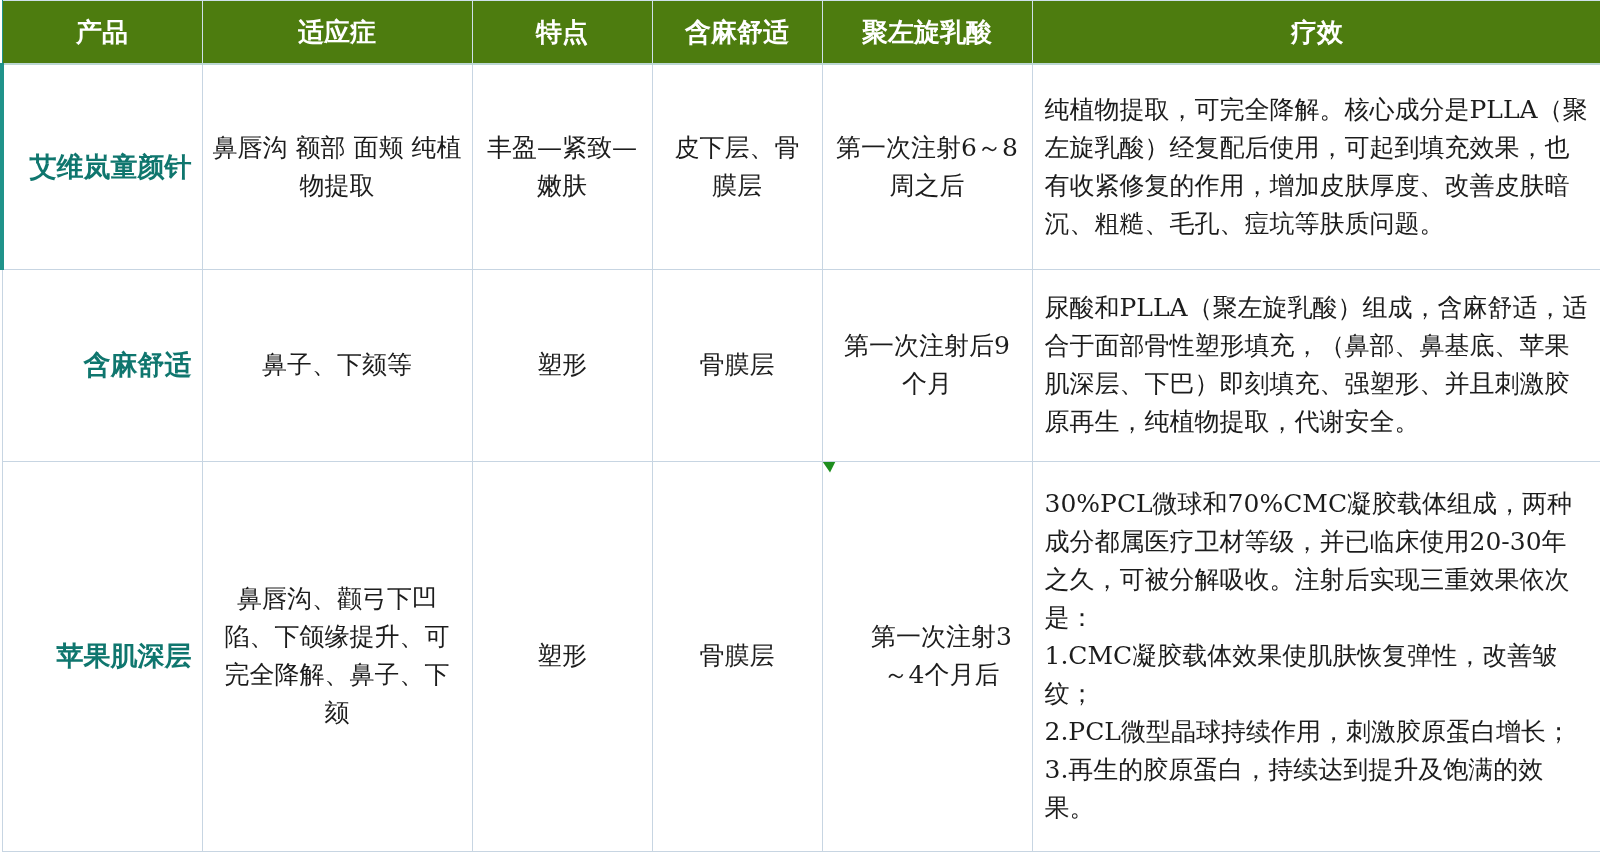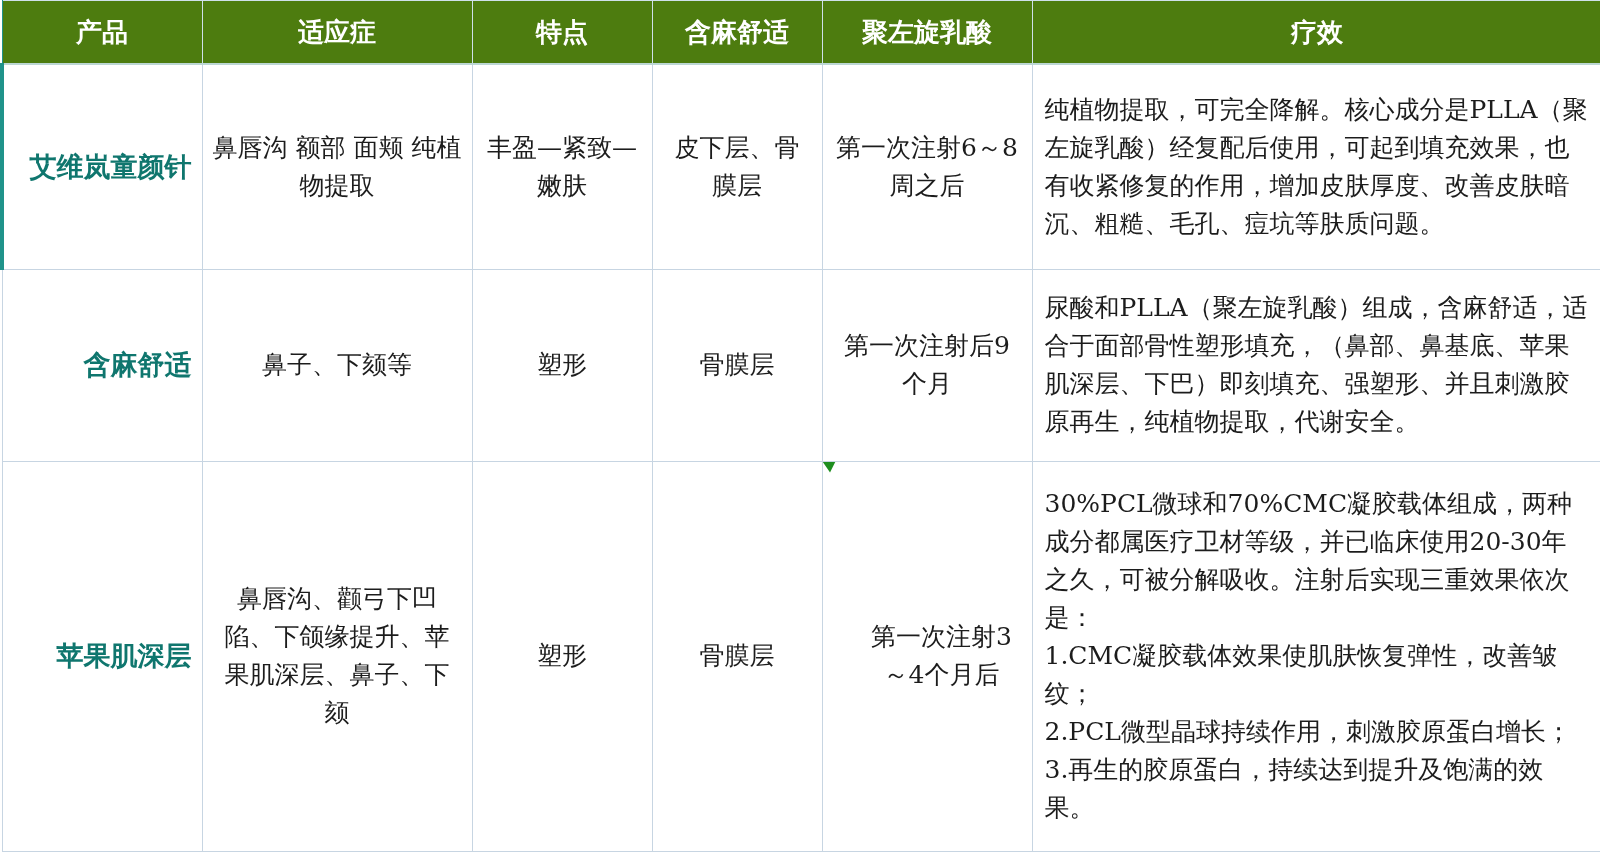--- a/index.html
+++ b/index.html
@@ -116,21 +116,21 @@
     <tr class="r2">
       <td class="product">含麻舒适</td>
       <td>鼻子、下颏等</td>
       <td>塑形</td>
       <td>骨膜层</td>
       <td>第一次注射后9个月</td>
       <td class="efficacy">尿酸和PLLA（聚左旋乳酸）组成，含麻舒适，适合于面部骨性塑形填充，（鼻部、鼻基底、苹果肌深层、下巴）即刻填充、强塑形、并且刺激胶原再生，纯植物提取，代谢安全。</td>
     </tr>
     <tr class="r3">
       <td class="product">苹果肌深层</td>
-      <td>鼻唇沟、颧弓下凹陷、下颌缘提升、苹果肌深层、鼻子、下颏</td>
+      <td>鼻唇沟、颧弓下凹陷、下颌缘提升、可完全降解、鼻子、下颏</td>
       <td>塑形</td>
       <td>骨膜层</td>
       <td class="rel">
         <span class="corner-triangle"></span>
         <span>第一次注射3～4个月后</span>
       </td>
       <td class="efficacy">30%PCL微球和70%CMC凝胶载体组成，两种成分都属医疗卫材等级，并已临床使用20-30年之久，可被分解吸收。注射后实现三重效果依次是：
 1.CMC凝胶载体效果使肌肤恢复弹性，改善皱纹；
 2.PCL微型晶球持续作用，刺激胶原蛋白增长；
 3.再生的胶原蛋白，持续达到提升及饱满的效果。</td>

